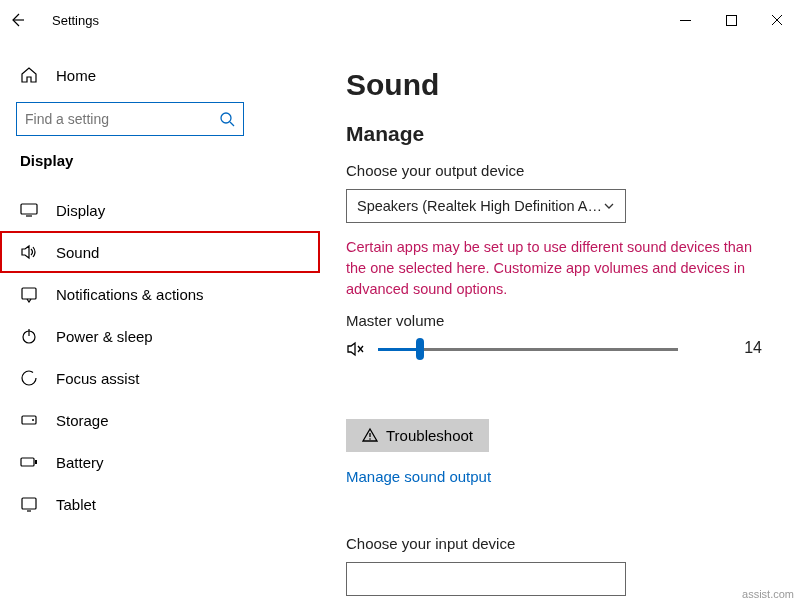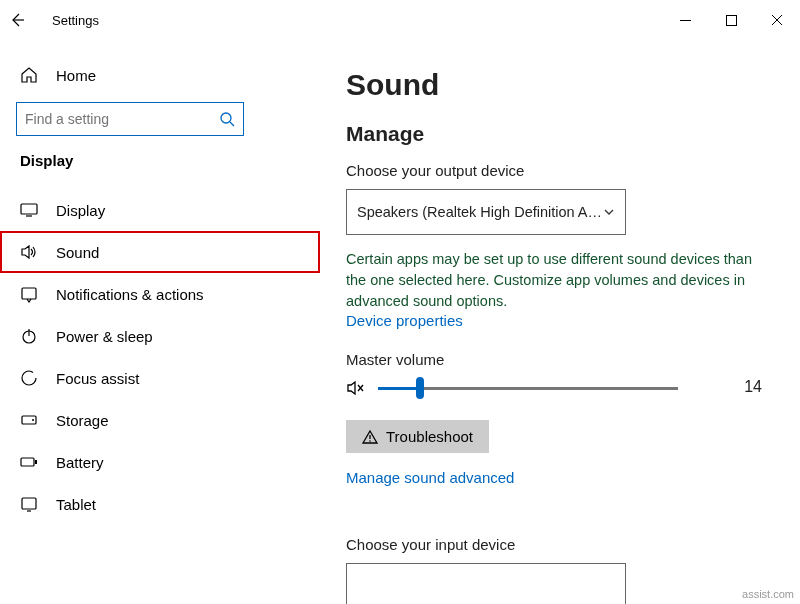--- a/index.html
+++ b/index.html
@@ -128,38 +128,39 @@
       font-weight: 600;
       font-size: 21px;
       margin-bottom: 16px;
     }
     .content .label {
       font-size: 15px;
       margin-bottom: 10px;
     }
     .select {
       width: 280px;
-      height: 46px;
+      height: 34px;
       border: 1.5px solid #666;
       display: flex;
       align-items: center;
       padding: 0 10px;
       font-size: 14.5px;
       margin-bottom: 14px;
     }
     .select .sel-text {
       flex: 1;
       white-space: nowrap;
       overflow: hidden;
       text-overflow: ellipsis;
     }
     .helptext {
-      color: #14532d;
+      color: #be185d;
       font-size: 14.5px;
       line-height: 1.45;
+      margin-bottom: 12px;
     }
     .link {
       color: #0067c0;
       font-size: 15px;
       margin-bottom: 22px;
       display: inline-block;
     }
     .volume-row {
       display: flex;
       align-items: flex-start;
@@ -197,27 +198,28 @@
       transform: translateX(-50%);
     }
     .vol-value {
       margin-left: auto;
       font-size: 16px;
       width: 40px;
       text-align: right;
     }
     .btn {
       display: inline-flex;
-      align-items: flex-end;
+      align-items: flex-start;
       gap: 8px;
       background: #ccc;
       border: none;
       padding: 8px 16px;
       font-size: 15px;
       margin-bottom: 16px;
+      margin-top: 38px;
     }
     .section-sep {
       height: 28px;
     }
     .watermark {
       position: absolute;
       right: 6px;
       bottom: 4px;
       font-size: 11px;
       color: #999;
@@ -357,21 +359,20 @@
 
     <h2>Manage</h2>
     <div class="label">Choose your output device</div>
     <div class="select">
       <span class="sel-text">Speakers (Realtek High Definition A…</span>
       <svg width="12" height="12" viewBox="0 0 12 12">
           <path d="M2 4 L6 8 L10 4" fill="none" stroke="#333" stroke-width="1.3"></path>
         </svg>
     </div>
     <div class="helptext">Certain apps may be set up to use different sound devices than the one selected here. Customize app volumes and devices in advanced sound options.</div>
-    <a class="link">Device properties</a>
 
     <div class="label">Master volume</div>
     <div class="volume-row">
       <span>
         <svg width="20" height="20" viewBox="0 0 20 20">
             <path d="M2 7 H5 L9 4 V16 L5 13 H2 Z" fill="none" stroke="#000" stroke-width="1.3"></path>
             <path d="M12 7 L17 13 M17 7 L12 13" stroke="#000" stroke-width="1.3"></path>
           </svg>
       </span>
       <div class="slider">
@@ -384,21 +385,21 @@
 
     <button class="btn">
       <svg width="16" height="16" viewBox="0 0 16 16">
           <path d="M8 2 L15 14 H1 Z" fill="none" stroke="#000" stroke-width="1.3"></path>
           <path d="M8 6 V10" stroke="#000" stroke-width="1.3"></path>
           <circle cx="8" cy="12" r="0.8" fill="#000"></circle>
         </svg>
       <span>Troubleshoot</span>
     </button>
     <br>
-    <a class="link">Manage sound advanced</a>
+    <a class="link">Manage sound output</a>
 
     <div class="section-sep"></div>
 
     <div class="label">Choose your input device</div>
     <div class="select">
       
       
     </div>
   </div>
 </div>

